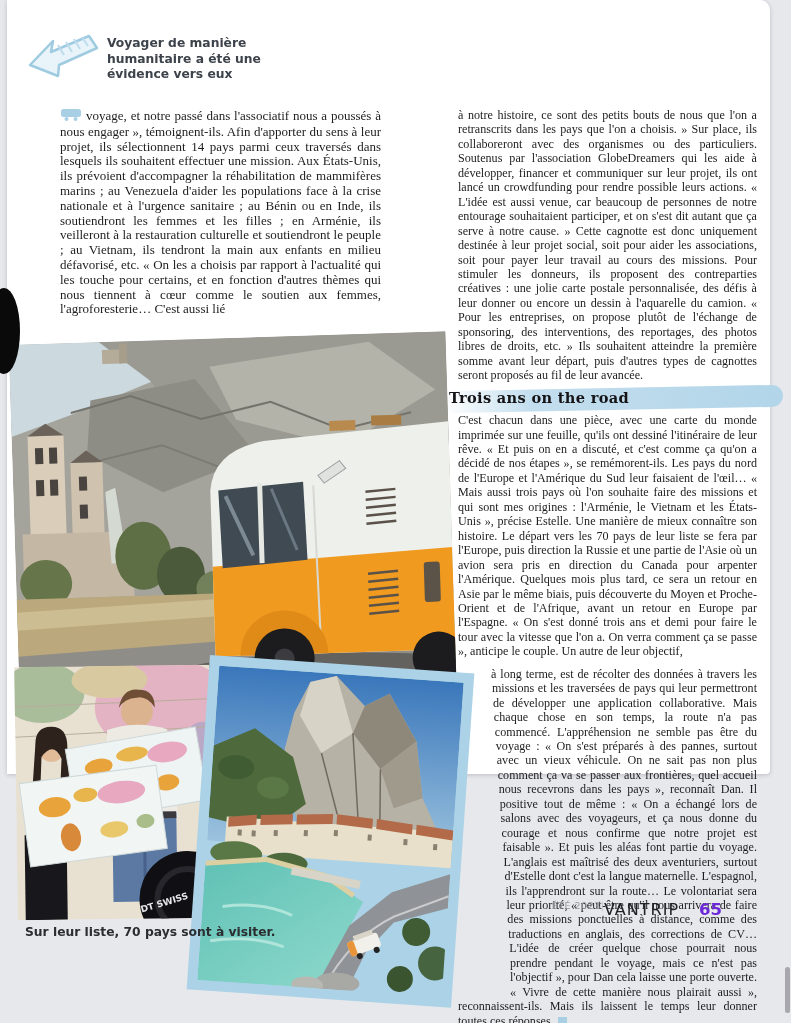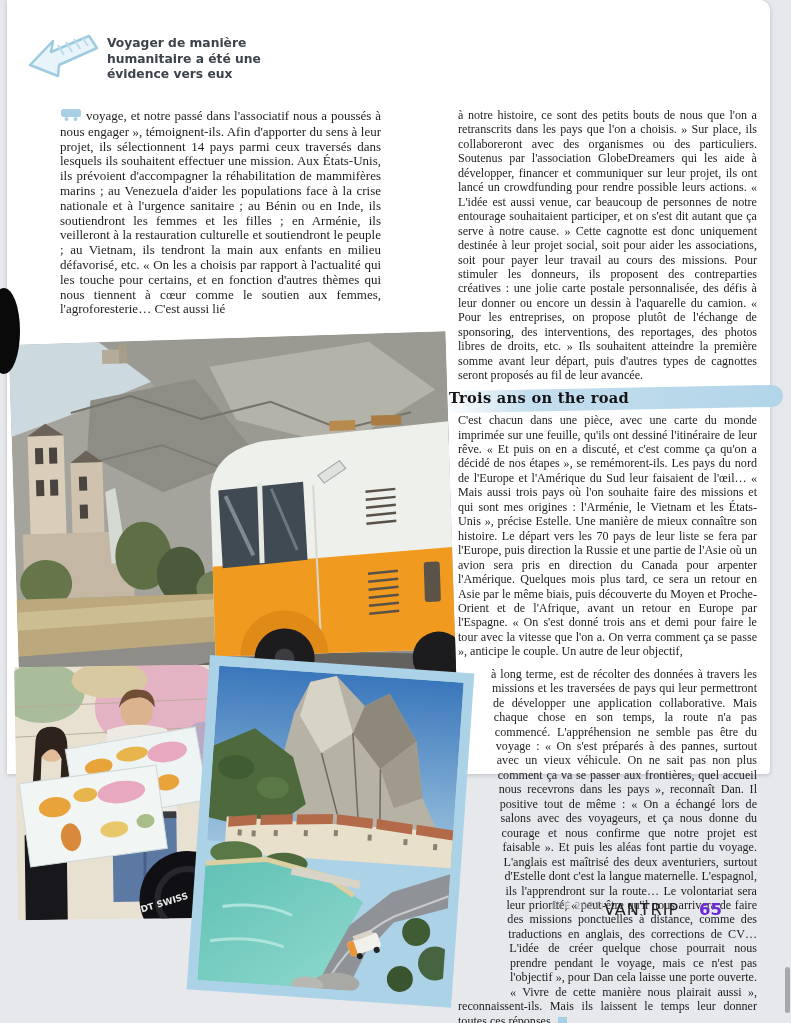--- a/index.html
+++ b/index.html
@@ -285,20 +285,21 @@
 
   <div class="col-right serif">
     <p>à notre histoire, ce sont des petits bouts de nous que l'on a retranscrits dans les pays que l'on a choisis. » Sur place, ils collaboreront avec des organismes ou des particuliers. Soutenus par l'association GlobeDreamers qui les aide à développer, financer et communiquer sur leur projet, ils ont lancé un crowdfunding pour rendre possible leurs actions. « L'idée est aussi venue, car beaucoup de personnes de notre entourage souhaitaient participer, et on s'est dit autant que ça serve à notre cause. » Cette cagnotte est donc uniquement destinée à leur projet social, soit pour aider les associations, soit pour payer leur travail au cours des missions. Pour stimuler les donneurs, ils proposent des contreparties créatives : une jolie carte postale personnalisée, des défis à leur donner ou encore un dessin à l'aquarelle du camion. « Pour les entreprises, on propose plutôt de l'échange de sponsoring, des interventions, des reportages, des photos libres de droits, etc. » Ils souhaitent atteindre la première somme avant leur départ, puis d'autres types de cagnottes seront proposés au fil de leur avancée.</p>
     <h2 class="heading">Trois ans on the road</h2>
     <p>C'est chacun dans une pièce, avec une carte du monde imprimée sur une feuille, qu'ils ont dessiné l'itinéraire de leur rêve. « Et puis on en a discuté, et c'est comme ça qu'on a décidé de nos étapes », se remémorent-ils. Les pays du nord de l'Europe et l'Amérique du Sud leur faisaient de l'œil… « Mais aussi trois pays où l'on souhaite faire des missions et qui sont mes origines : l'Arménie, le Vietnam et les États-Unis », précise Estelle. Une manière de mieux connaître son histoire. Le départ vers les 70 pays de leur liste se fera par l'Europe, puis direction la Russie et une partie de l'Asie où un avion sera pris en direction du Canada pour arpenter l'Amérique. Quelques mois plus tard, ce sera un retour en Asie par le même biais, puis découverte du Moyen et Proche-Orient et de l'Afrique, avant un retour en Europe par l'Espagne. « On s'est donné trois ans et demi pour faire le tour avec la vitesse que l'on a. On verra comment ça se passe », anticipe le couple. Un autre de leur objectif,</p>
     <p>
       <span class="wrapshape"></span><span>à long terme, est de récolter des données à travers les missions et les traversées de pays qui leur permettront de développer une application collaborative. Mais chaque chose en son temps, la route n'a pas commencé. L'appréhension ne semble pas être du voyage : « On s'est préparés à des pannes, surtout avec un vieux véhicule. On ne sait pas non plus comment ça va se passer aux frontières, quel accueil nous recevrons dans les pays », reconnaît Dan. Il positive tout de même : « On a échangé lors de salons avec des voyageurs, et ça nous donne du courage et nous confirme que notre projet est faisable ». Et puis les aléas font partie du voyage. L'anglais est maîtrisé des deux aventuriers, surtout d'Estelle dont c'est la langue maternelle. L'espagnol, ils l'apprendront sur la route… Le volontariat sera leur priorité, « peut-être qu'il nous arrivera de faire des missions ponctuelles à distance, comme des traductions en anglais, des corrections de CV… L'idée de créer quelque chose pourrait nous prendre pendant le voyage, mais ce n'est pas l'objectif », pour Dan cela laisse une porte ouverte. « Vivre de cette manière nous plairait aussi », reconnaissent-ils. Mais ils laissent le temps leur donner toutes ces réponses.</span><span class="endmark"></span>
     </p>
   </div>
 
+  <div class="caption">Sur leur liste, 70 pays sont à visiter.</div>
 
   <div class="footer">
     <span class="issue">ÉTÉ 2023</span>
     <span class="sep">|</span>
     <span class="brand">VANTRIP</span>
     <span class="pagenum">65</span>
   </div>
 
 </div>
 

